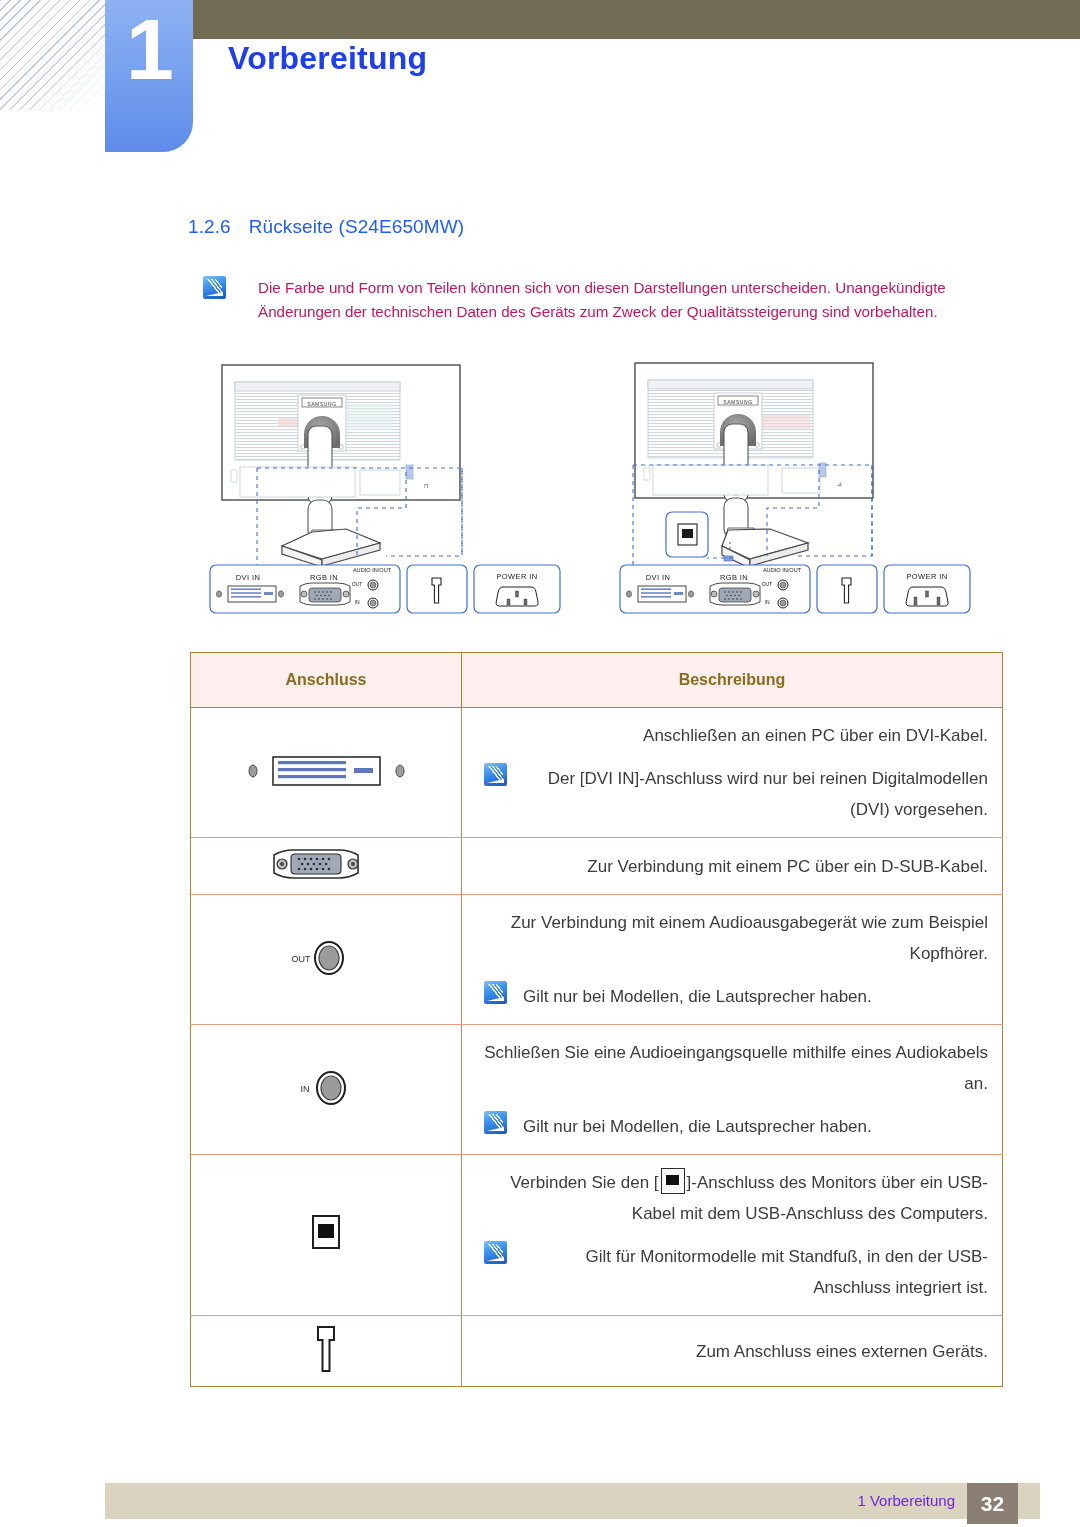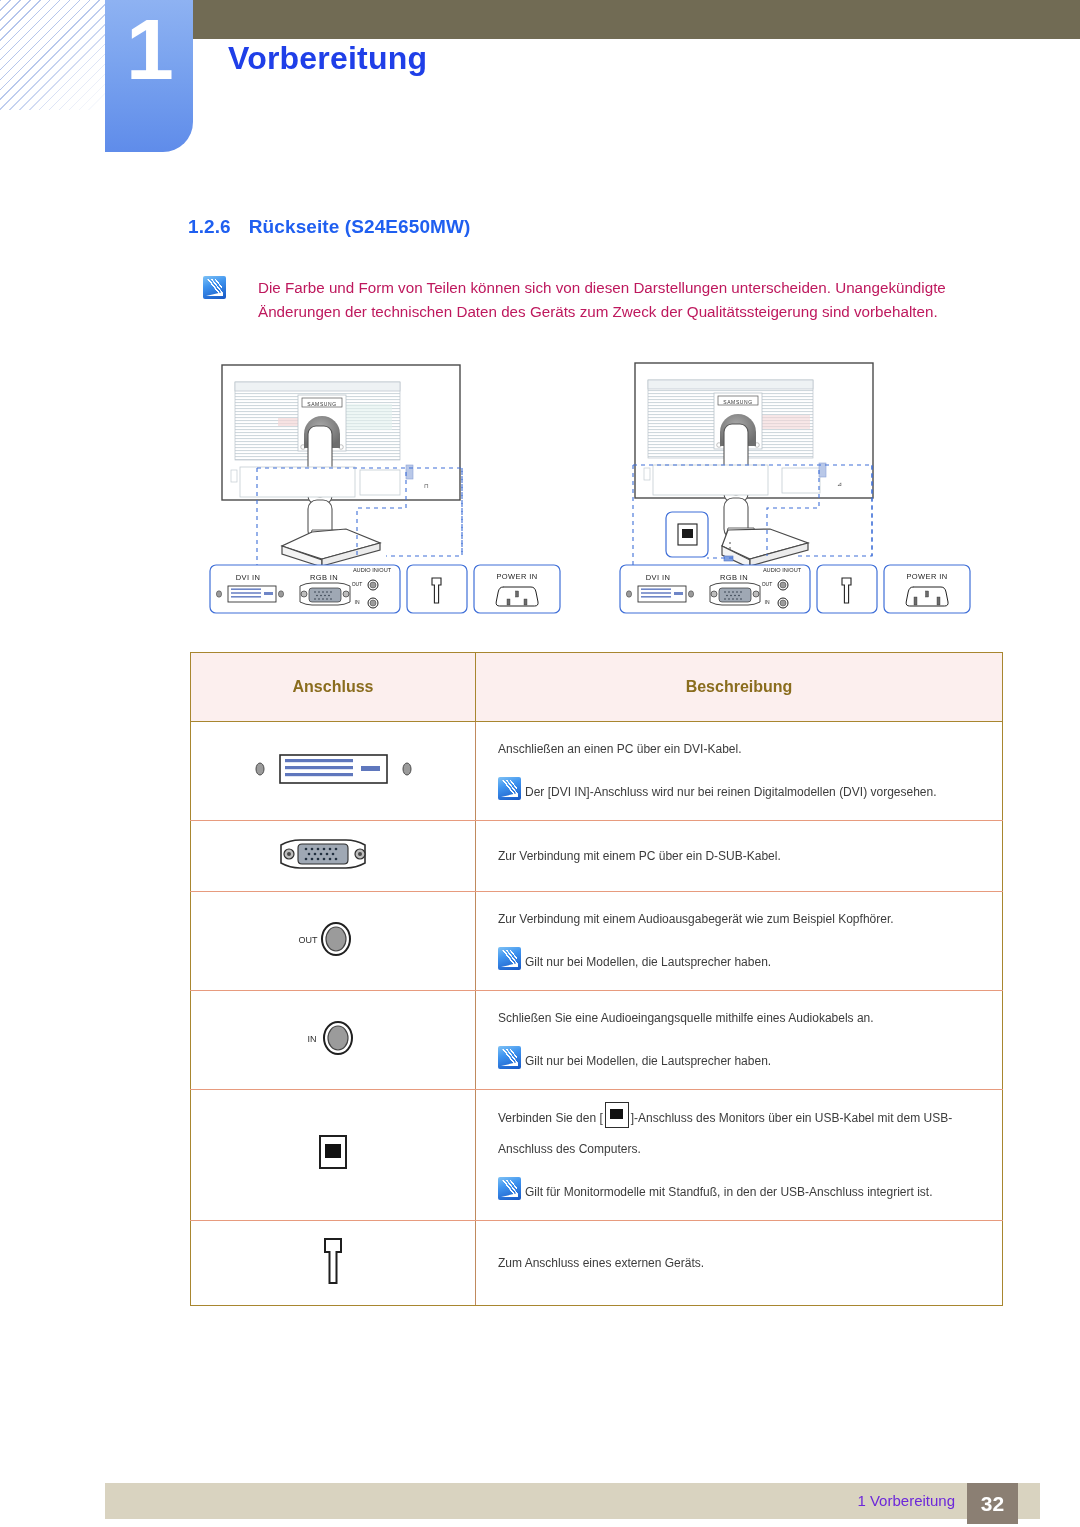--- a/index.html
+++ b/index.html
@@ -37,21 +37,21 @@
     letter-spacing:-2px;
   }
   #chapter-title{
     position:absolute;left:228px;top:40px;
     font-size:32px;font-weight:bold;color:#1f3fe8;
     letter-spacing:.2px;
   }
   
   #section-heading{
     position:absolute;left:188px;top:216px;
-    font-size:19px;font-weight:bold;color:#1f5ff0;
+    font-size:19px;font-weight:normal;color:#1f5ff0;
     letter-spacing:.1px;
   }
   #section-heading .num{margin-right:18px;}
   
   .note-icon{
     display:inline-block;
     width:23px;height:23px;
     background:linear-gradient(160deg,#7fc2f5 0%,#3f94ef 38%,#1656c4 100%);
     border-radius:2px;
     position:relative;
@@ -85,21 +85,21 @@
   .mon.left{left:0;}
   .mon.right{left:410px;}
   
   #spec-table{
     position:absolute;left:190px;top:652px;width:813px;
     border-collapse:collapse;
     table-layout:fixed;
   }
   #spec-table td,#spec-table th{
     border:1px solid #c08a5e;
-    padding:12px;
+    padding:5px;
     vertical-align:middle;
   }
   #spec-table thead th{
     background:#fcefee;
     border:1px solid #a8862f;
     color:#8a6d1e;
     font-size:16px;font-weight:bold;
     height:44px;
   }
   #spec-table tbody td{
@@ -110,25 +110,25 @@
   }
   #spec-table tbody tr:last-child td{border-bottom:1px solid #a8862f;}
   #spec-table tbody td.col-port{
     border-right:1px solid #c08a5e;
     text-align:center;
     width:260px;
   }
   #spec-table tbody td.col-desc{
     border-left:none;
     padding:12px 14px 12px 22px;
-    font-size:12px;line-height:31px;color:#3c3c3c;
-    text-align:left;
+    font-size:17px;line-height:31px;color:#3c3c3c;
+    text-align:right;
   }
   .desc-note{display:flex;align-items:flex-start;margin-top:12px;}
-  .desc-note .note-text{margin-left:4px;}
+  .desc-note .note-text{margin-left:16px;}
   .inline-usb{
     display:inline-block;width:22px;height:24px;vertical-align:-6px;
     border:1.6px solid #2d2d2d;background:#fff;position:relative;margin:0 2px;
   }
   .inline-usb::after{
     content:"";position:absolute;left:4px;top:6px;width:13px;height:10px;background:#111;
   }
   
   #footer-bar{
     position:absolute;left:105px;top:1483px;width:935px;height:36px;

